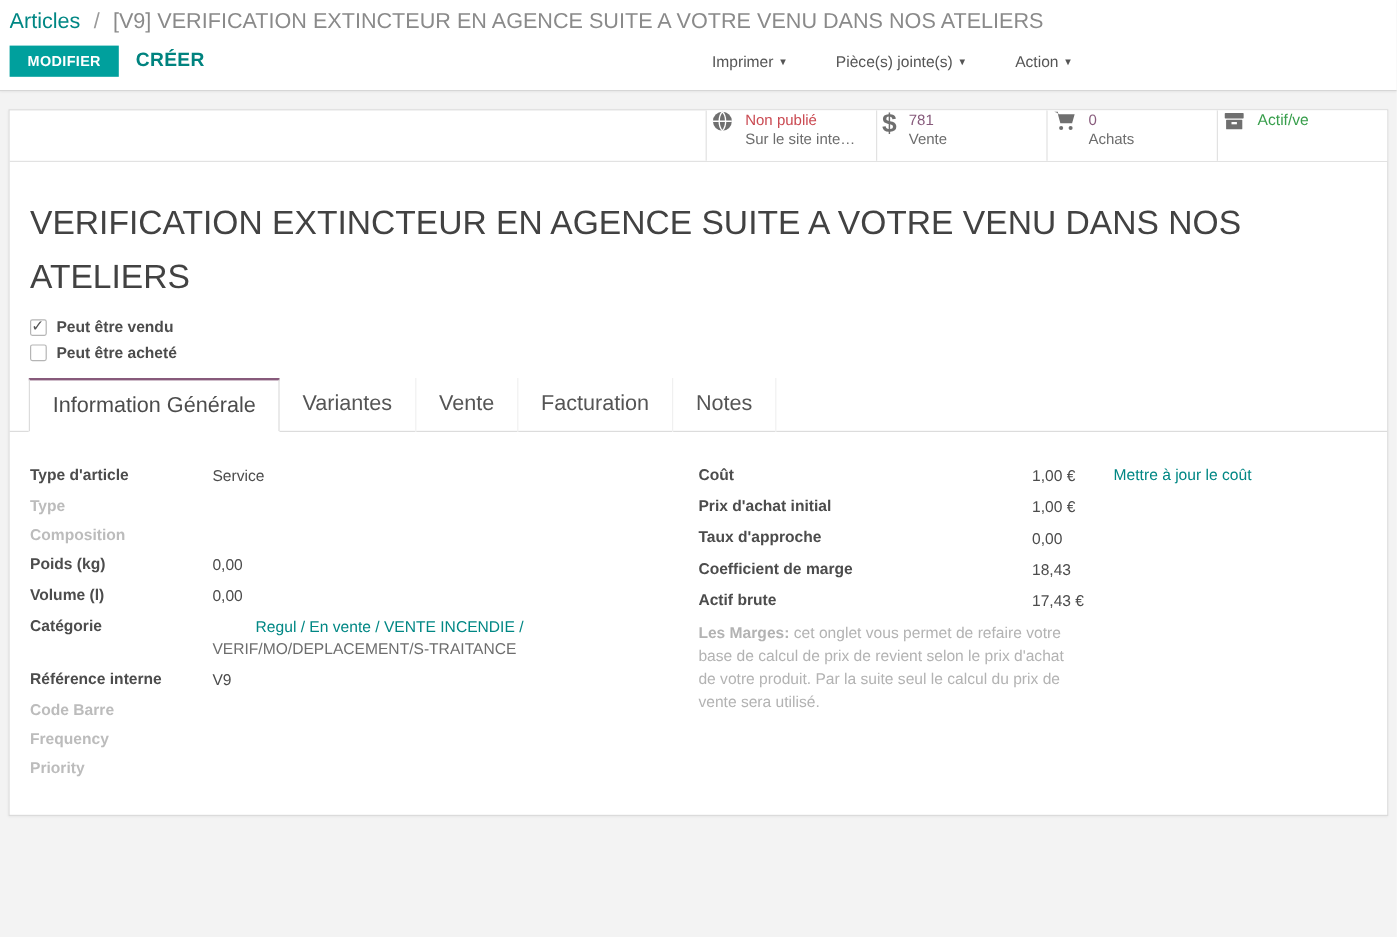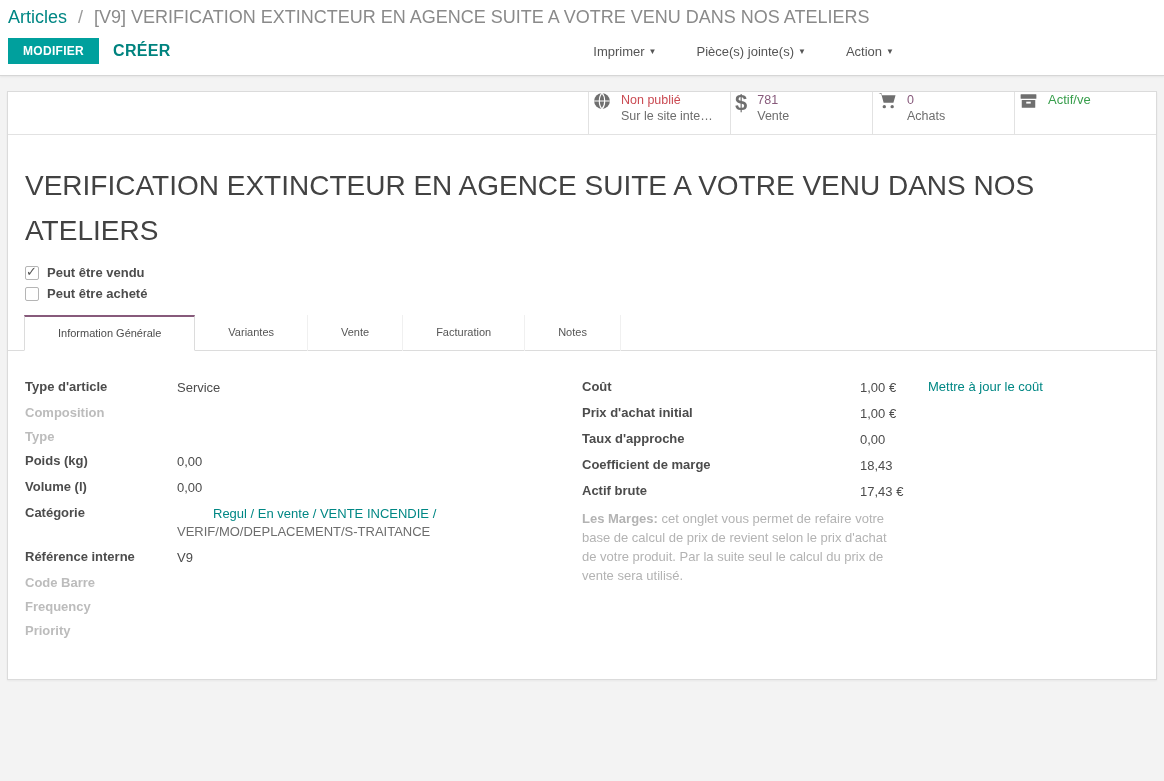--- a/index.html
+++ b/index.html
@@ -76,22 +76,22 @@
     border: 1px solid #b5b5b5; border-radius: 2px;
     position: relative; flex-shrink: 0;
   }
   .cb .check { display: none; position: absolute; top: -3px; left: 0; font-size: 13px; font-weight: bold; color: #555; }
   .cb.checked .check { display: block; }
   .cb-label { font-size: 13px; font-weight: bold; color: #4c4c4c; }
 
   
   .tabs { display: flex; margin: 14px -17px 0; padding-left: 16px; border-bottom: 1px solid #dcdcdc; }
   .tab {
-    font-size: 11px; color: #555; cursor: pointer;
-    padding: 11px 33px; margin-bottom: -1px;
+    font-size: 18px; color: #555; cursor: pointer;
+    padding: 11px 19px; margin-bottom: -1px;
     border-right: 1px solid #f0f0f0;
     background: transparent; white-space: nowrap;
   }
   .tab.active {
     background: #fff; color: #4c4c4c;
     border: 1px solid #dcdcdc; border-bottom: 1px solid #fff;
     border-top: 2px solid #875a7b;
     padding-top: 10px;
   }
 
@@ -210,25 +210,25 @@
       </div>
 
       <div class="page">
 
         <div class="col col-left">
           <div class="field-row">
             <span class="f-label">Type d'article</span>
             <span class="f-value">Service</span>
           </div>
           <div class="field-row">
+            <span class="f-label muted">Type</span>
+            <span class="f-value"></span>
+          </div>
+          <div class="field-row">
             <span class="f-label muted">Composition</span>
-            <span class="f-value"></span>
-          </div>
-          <div class="field-row">
-            <span class="f-label muted">Type</span>
             <span class="f-value"></span>
           </div>
           <div class="field-row">
             <span class="f-label">Poids (kg)</span>
             <span class="f-value">0,00</span>
           </div>
           <div class="field-row">
             <span class="f-label">Volume (l)</span>
             <span class="f-value">0,00</span>
           </div>

